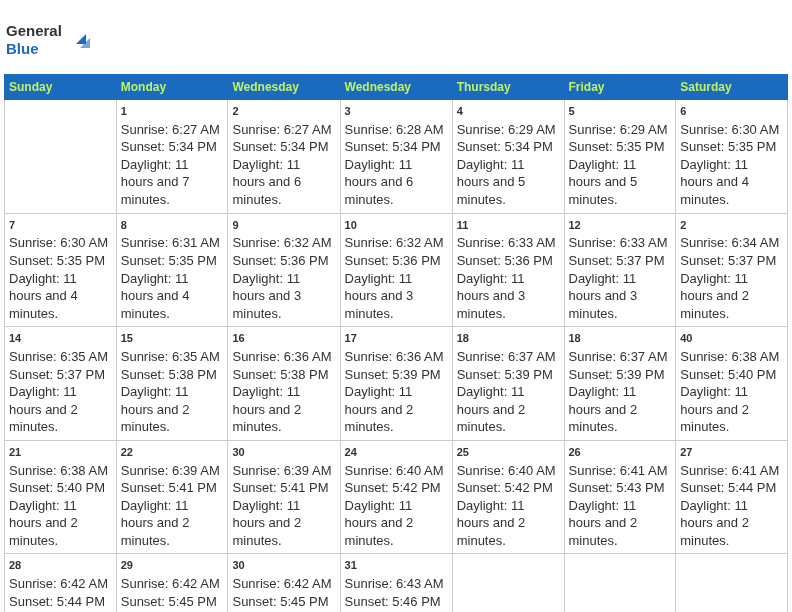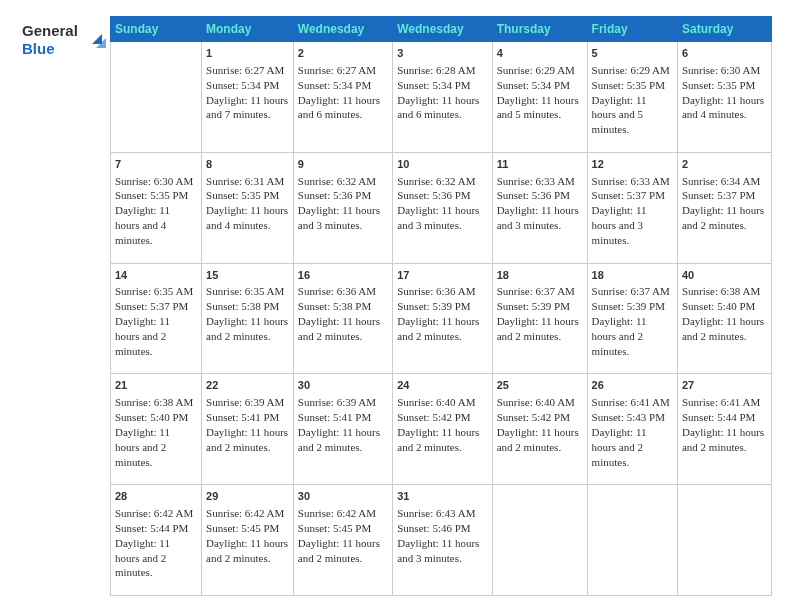--- a/index.html
+++ b/index.html
@@ -6,23 +6,23 @@
     body {
       font-family: Arial, sans-serif;
       background: #fff;
       width: 792px;
       height: 612px;
       overflow: hidden;
     }
     .page {
       width: 792px;
       height: 612px;
-      padding: 16px 20px;
+      padding: 16px 4px;
       display: flex;
-      flex-direction: row;
+      flex-direction: column;
     }
     .header {
       display: flex;
       justify-content: space-between;
       align-items: flex-start;
       margin-bottom: 10px;
     }
     .logo {
       display: flex;
       align-items: center;
@@ -40,21 +40,21 @@
       color: #555;
     }
     .calendar {
       border-collapse: collapse;
       width: 100%;
       flex: 1;
       font-size: 10.5px;
     }
     .calendar th {
       background-color: #1a6bbf;
-      color: #5eead4;
+      color: #bef264;
       padding: 5px 4px;
       text-align: left;
       font-size: 12px;
       font-weight: bold;
       border: 1px solid #1a6bbf;
     }
     .calendar td {
       border: 1px solid #ccc;
       vertical-align: top;
       padding: 4px 4px;
@@ -66,23 +66,22 @@
     .calendar td.empty {
       background: #fff;
     }
     .day-num {
       font-weight: bold;
       font-size: 11px;
       display: block;
       margin-bottom: 2px;
     }
     .day-info {
-      font-size: 11px;
+      font-size: 13px;
       color: #333;
-      font-family: Liberation Serif, serif;
     }
   </style>
 </head>
 <body>
 
 <div class="page">
   <div class="header">
     <div class="logo">
       <div>
         <svg width="90" height="44" viewBox="0 0 90 44">

